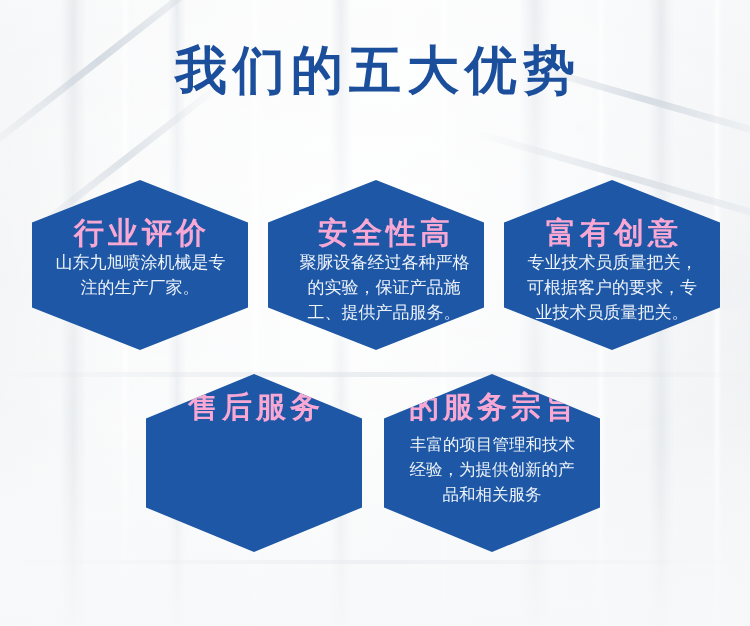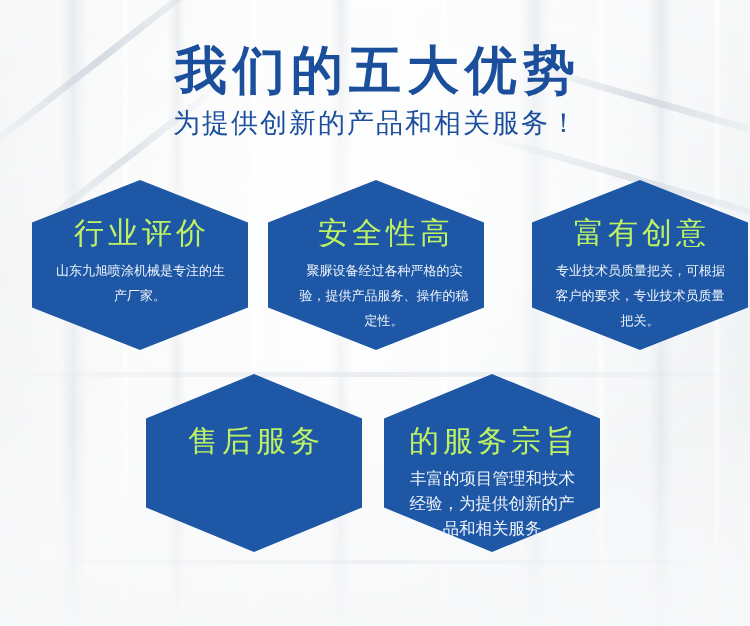--- a/index.html
+++ b/index.html
@@ -99,42 +99,42 @@
     background: #1d57a5;
     clip-path: polygon(50% 0%, 100% 25%, 100% 75%, 50% 100%, 0% 75%, 0% 25%);
     display: flex;
     flex-direction: column;
     align-items: center;
     z-index: 4;
     color: #ffffff;
     text-align: center;
   }
   .hex .hex-title {
-    font-weight: normal;
+    font-weight: bold;
     letter-spacing: 4px;
-    color: #bef264;
+    color: #f9a8d4;
     text-indent: 4px;
   }
   .hex .hex-desc {
     color: #eef3fa;
     text-indent: 1px;
   }
 
   
   .hex-r1 { width: 216px; height: 170px; top: 180px; }
   .hex-r1 .hex-title { font-size: 30px; line-height: 34px; margin-top: 36px; }
-  .hex-r1 .hex-desc  { font-size: 13px; line-height: 25px; margin-top: 8px; width: 172px; }
+  .hex-r1 .hex-desc  { font-size: 17px; line-height: 25px; margin-top: 0; width: 172px; }
 
   #hex-1 { left: 32px; }
   #hex-2 { left: 268px; padding-left: 16px; }
-  #hex-3 { left: 532px; }
+  #hex-3 { left: 504px; }
 
   
   .hex-r2 { width: 216px; height: 178px; top: 374px; }
-  .hex-r2 .hex-title { font-size: 30px; line-height: 34px; margin-top: 50px; }
+  .hex-r2 .hex-title { font-size: 30px; line-height: 34px; margin-top: 16px; }
   .hex-r2 .hex-desc  { font-size: 16.5px; line-height: 25px; margin-top: 8px; width: 180px; }
 
   #hex-4 { left: 146px; }
   #hex-5 { left: 384px; }
 </style>
 </head>
 <body>
 
 <div class="canvas">
 
@@ -157,31 +157,30 @@
     <div class="diag" style="left:520px; top:60px;   width:260px; transform: rotate(16deg);"></div>
     <div class="beam" style="left:0px;   top:372px;  width:750px; height:5px;"></div>
     <div class="beam" style="left:0px;   top:560px;  width:750px; height:4px;"></div>
     <div class="beam" style="left:540px; top:250px;  width:210px; height:60px; opacity:.35;"></div>
   </div>
   <div class="wash"></div>
   <div class="bottom-wash"></div>
 
   <div class="heading">
     <div class="main-title">我们的五大优势</div>
-    <div class="sub-title">为提供创新的产品和相关服务！</div>
   </div>
 
   <div class="hex hex-r1" id="hex-1">
     <div class="hex-title">行业评价</div>
     <div class="hex-desc">山东九旭喷涂机械是专注的生产厂家。</div>
   </div>
 
   <div class="hex hex-r1" id="hex-2">
     <div class="hex-title">安全性高</div>
-    <div class="hex-desc">聚脲设备经过各种严格的实验，提供产品服务、操作的稳定性。</div>
+    <div class="hex-desc">聚脲设备经过各种严格的实验，保证产品施工、提供产品服务。</div>
   </div>
 
   <div class="hex hex-r1" id="hex-3">
     <div class="hex-title">富有创意</div>
     <div class="hex-desc">专业技术员质量把关，可根据客户的要求，专业技术员质量把关。</div>
   </div>
 
   <div class="hex hex-r2" id="hex-4">
     <div class="hex-title">售后服务</div>
   </div>

